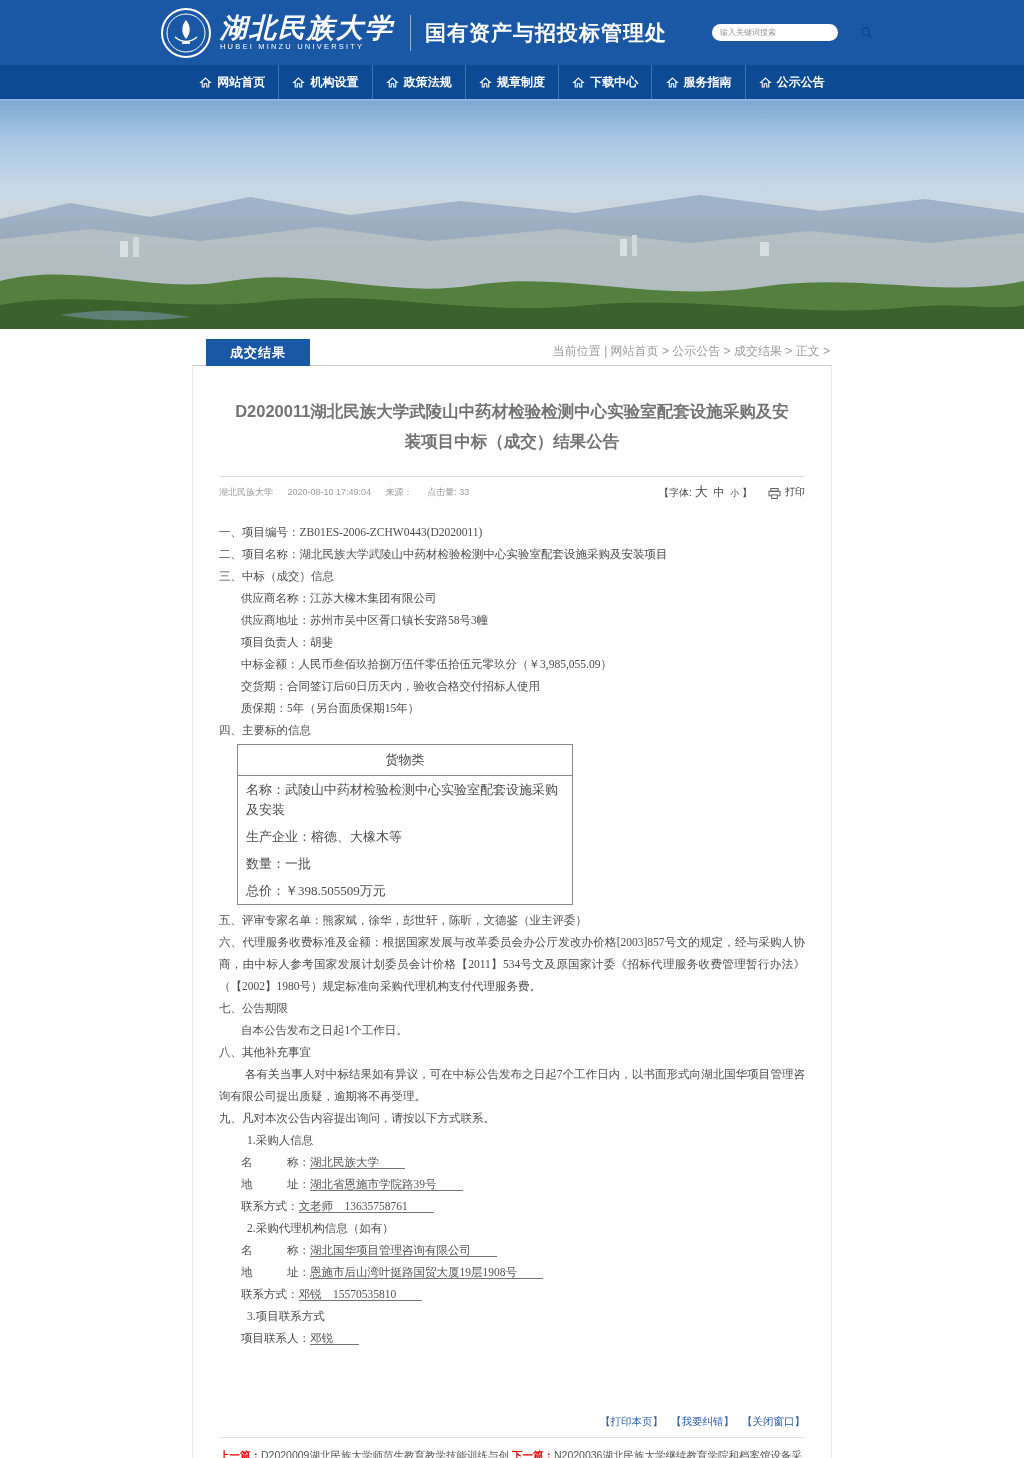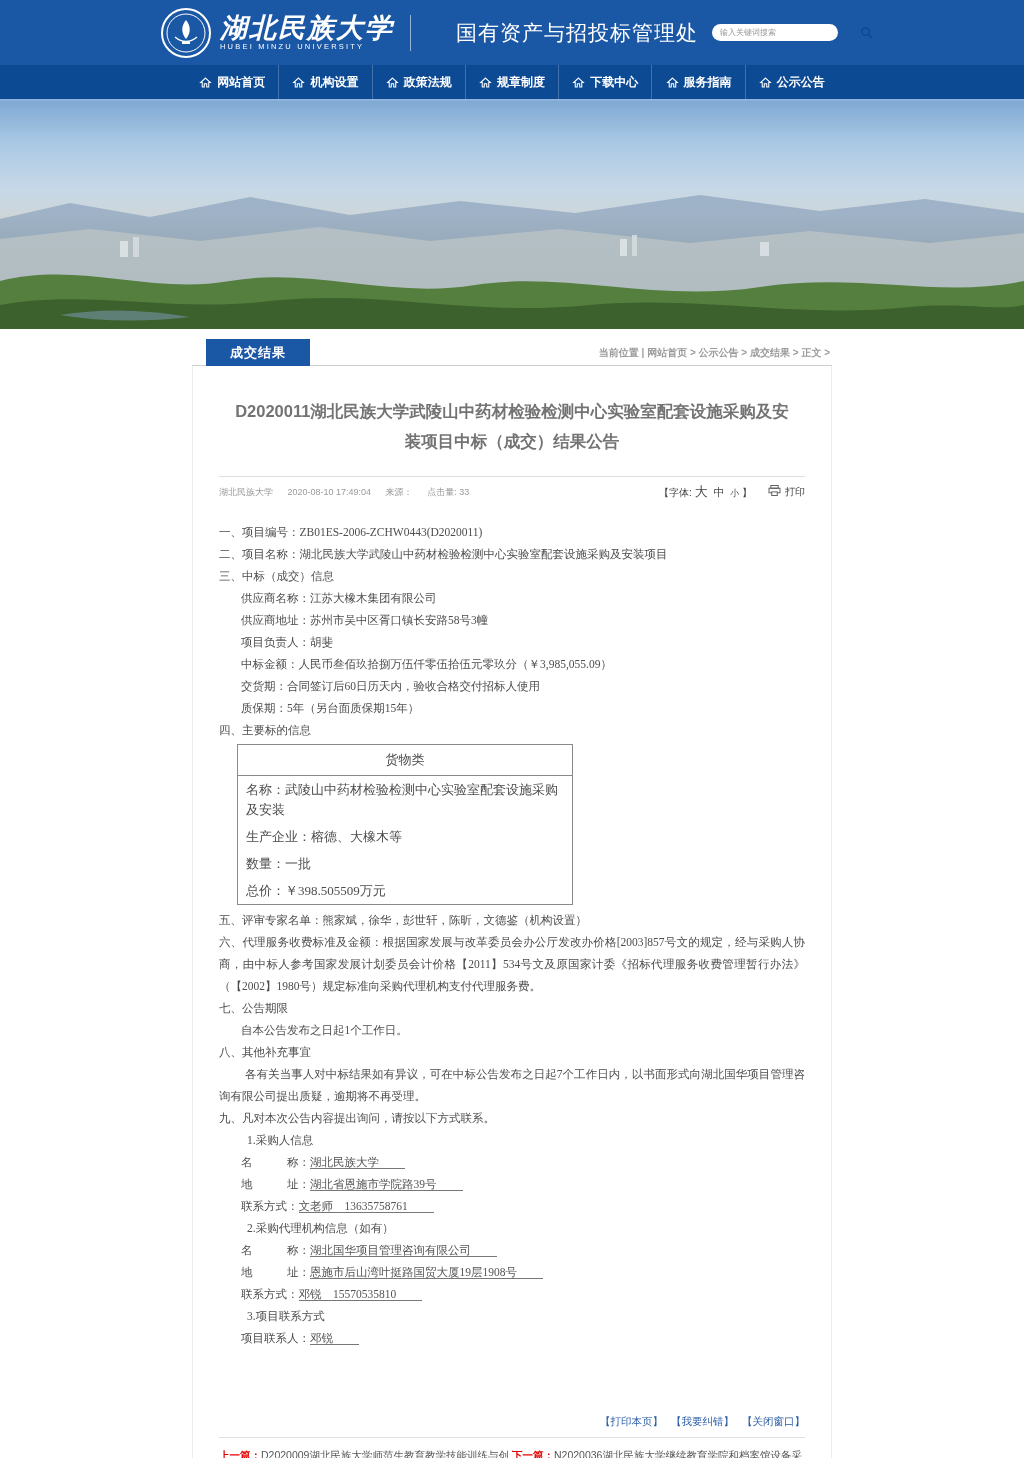--- a/index.html
+++ b/index.html
@@ -7,21 +7,21 @@
   body { width:1024px; margin:0 auto; font-family:"Liberation Sans","DejaVu Sans",sans-serif; }
 
   
   .site-header { height:65px; background:#1a57a5; display:flex; align-items:center; padding:0 186px 0 160px; }
   .logo-wrap { display:flex; align-items:center; }
   .logo-circle { width:52px; height:52px; flex:0 0 52px; }
   .uni-names { margin-left:8px; color:#fff; }
   .uni-cn { font-family:"Liberation Serif","DejaVu Serif",serif; font-style:italic; font-weight:bold; font-size:27px; letter-spacing:2px; line-height:28px; }
   .uni-en { font-size:7.5px; letter-spacing:2.2px; line-height:10px; }
   .head-divider { width:1px; height:36px; background:rgba(255,255,255,.55); margin:0 14px 0 16px; }
-  .dept-name { color:#fff; font-weight:normal; font-size:21px; letter-spacing:1px; white-space:nowrap;margin-left:31px; }
+  .dept-name { color:#fff; font-weight:bold; font-size:21px; letter-spacing:1px; white-space:nowrap; }
   .search-box { margin-left:auto; width:126px; height:17px; background:#fff; border-radius:9px; display:flex; align-items:center; padding:0 4px 0 8px;gap:40px; }
   .search-box input { border:0; outline:0; width:100px; font-size:8px; color:#333; background:transparent; }
   .search-box input::placeholder { color:#999; }
   .search-btn { width:13px; height:13px; display:flex; align-items:center; justify-content:center; cursor:pointer; }
 
   
   .main-nav { height:36px; background:#0d4a94; border-bottom:2px solid #8fb3dc; }
   .nav-inner { width:652px; height:100%; margin:0 auto; display:flex; }
   .nav-item { flex:1; display:flex; align-items:center; justify-content:center; gap:5px; color:#fff; font-size:12px; font-weight:bold; text-decoration:none; cursor:pointer; }
   .nav-item:not(:last-child){ border-right:1px solid rgba(255,255,255,.22); }
@@ -30,33 +30,33 @@
   
   .banner { height:228px; width:100%; position:relative; overflow:hidden;
     background:linear-gradient(180deg,#7fa9d3 0%,#a9c8e4 18%,#c6d8e8 38%,#cdd6da 50%,#b9c2ba 60%,#9db08c 72%,#6b8f54 84%,#486f35 100%); }
   .banner svg { position:absolute; left:0; top:0; width:100%; height:100%; }
 
   
   .content-wrap { width:640px; margin:0 auto; padding-top:10px; }
   .tab-row { position:relative; height:27px; border-bottom:1px solid #cfcfcf; }
   .result-tab { position:absolute; left:14px; bottom:-1px; width:104px; height:27px; background:#1a57a5; color:#fff;
     font-size:13px; font-weight:bold; display:flex; align-items:center; justify-content:center; letter-spacing:1px; cursor:pointer; }
-  .breadcrumb { position:absolute; right:2px; bottom:5px; font-size:10px; color:#9b9b9b;font-weight:bold; }
+  .breadcrumb { position:absolute; right:2px; bottom:5px; font-size:12px; color:#9b9b9b; }
   .breadcrumb a { color:#9b9b9b; text-decoration:none; cursor:pointer; }
 
   .article-card { border:1px solid #ececec; border-top:0; padding:0 26px 14px 26px; min-height:980px; }
   .article-title { padding:30px 10px 12px; text-align:center; color:#737373; font-size:16.5px; font-weight:bold; line-height:30px; }
   .title-rule { border:0; border-top:1px solid #ddd; margin:8px 0 0; }
   .meta-row { display:flex; align-items:center; height:30px; font-size:9px; color:#9a9a9a; }
   .meta-left span { margin-right:12px; }
   .meta-right { margin-left:auto; display:flex; align-items:center; gap:16px; color:#444; font-size:10px; }
   .fw-large { font-size:13px; cursor:pointer; }
   .fw-medium { font-size:11px; cursor:pointer; margin:0 3px; }
   .fw-small { font-size:9px; cursor:pointer; }
-  .print-link { display:flex; align-items:flex-start; gap:4px; color:#444; cursor:pointer; }
+  .print-link { display:flex; align-items:flex-end; gap:4px; color:#444; cursor:pointer; }
 
   .art-body { font-family:"Liberation Serif","DejaVu Serif",serif; font-size:11.5px; color:#4d4d4d; line-height:22px; padding-top:14px; }
   .b-line { white-space:normal; }
   .b-para { text-align:justify; }
   .b-para-indent { text-indent:26px; }
   .ind0 { padding-left:0; }
   .ind1 { padding-left:22px; }
   .ind2 { padding-left:28px; }
   .u-val { color:#555; text-decoration:none; border-bottom:1px solid #777; padding-right:26px; cursor:pointer; }
 
@@ -234,21 +234,21 @@
         <div class="gt-head">货物类</div>
         <div id="gt-rows">
             <div class="gt-row">名称：武陵山中药材检验检测中心实验室配套设施采购及安装</div>
             <div class="gt-row">生产企业：榕德、大橡木等</div>
             <div class="gt-row">数量：一批</div>
             <div class="gt-row">总价：￥398.505509万元</div>
           </div>
       </div>
 
       <div id="body-bottom">
-          <div class="b-line ind0">五、评审专家名单：熊家斌，徐华，彭世轩，陈昕，文德鉴（机构设置）</div>
+          <div class="b-line ind0">五、评审专家名单：熊家斌，徐华，彭世轩，陈昕，文德鉴（业主评委）</div>
           <div class="b-para">六、代理服务收费标准及金额：根据国家发展与改革委员会办公厅发改办价格[2003]857号文的规定，经与采购人协商，由中标人参考国家发展计划委员会计价格【2011】534号文及原国家计委《招标代理服务收费管理暂行办法》（【2002】1980号）规定标准向采购代理机构支付代理服务费。</div>
           <div class="b-line ind0">七、公告期限</div>
           <div class="b-line ind1">自本公告发布之日起1个工作日。</div>
           <div class="b-line ind0">八、其他补充事宜</div>
           <div class="b-para b-para-indent">各有关当事人对中标结果如有异议，可在中标公告发布之日起7个工作日内，以书面形式向湖北国华项目管理咨询有限公司提出质疑，逾期将不再受理。</div>
           <div class="b-line ind0">九、凡对本次公告内容提出询问，请按以下方式联系。</div>
           <div class="b-line ind2">1.采购人信息</div>
           <div class="b-line ind1"><span>名　　　称：</span><a class="u-val">湖北民族大学</a></div>
           <div class="b-line ind1"><span>地　　　址：</span><a class="u-val">湖北省恩施市学院路39号</a></div>
           <div class="b-line ind1"><span>联系方式：</span><a class="u-val">文老师　13635758761</a></div>

